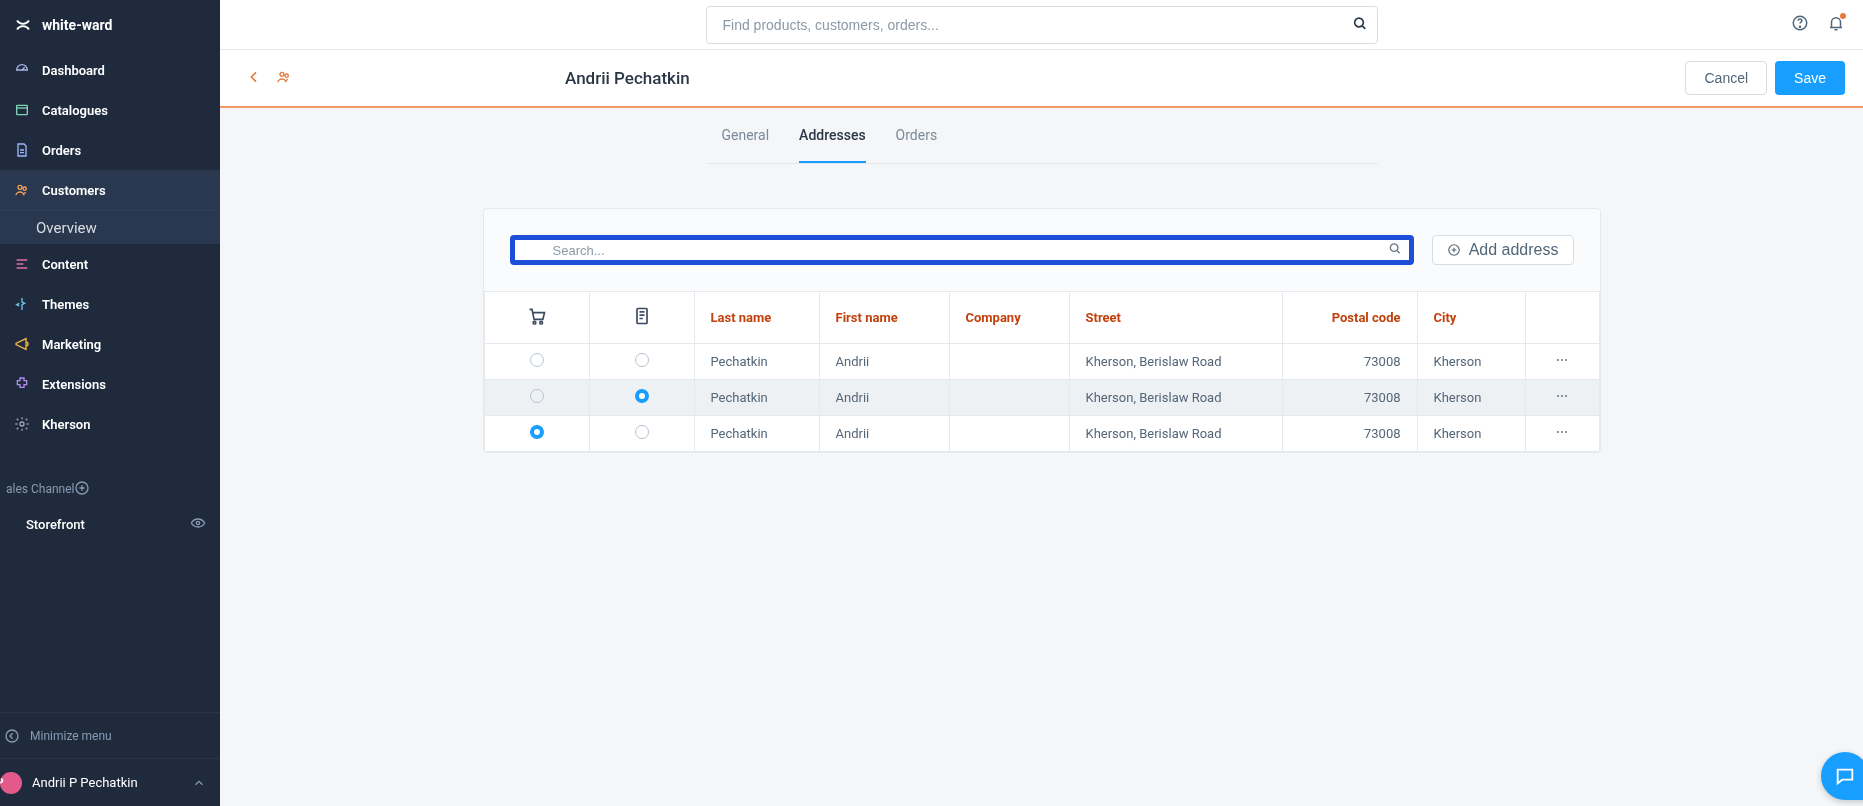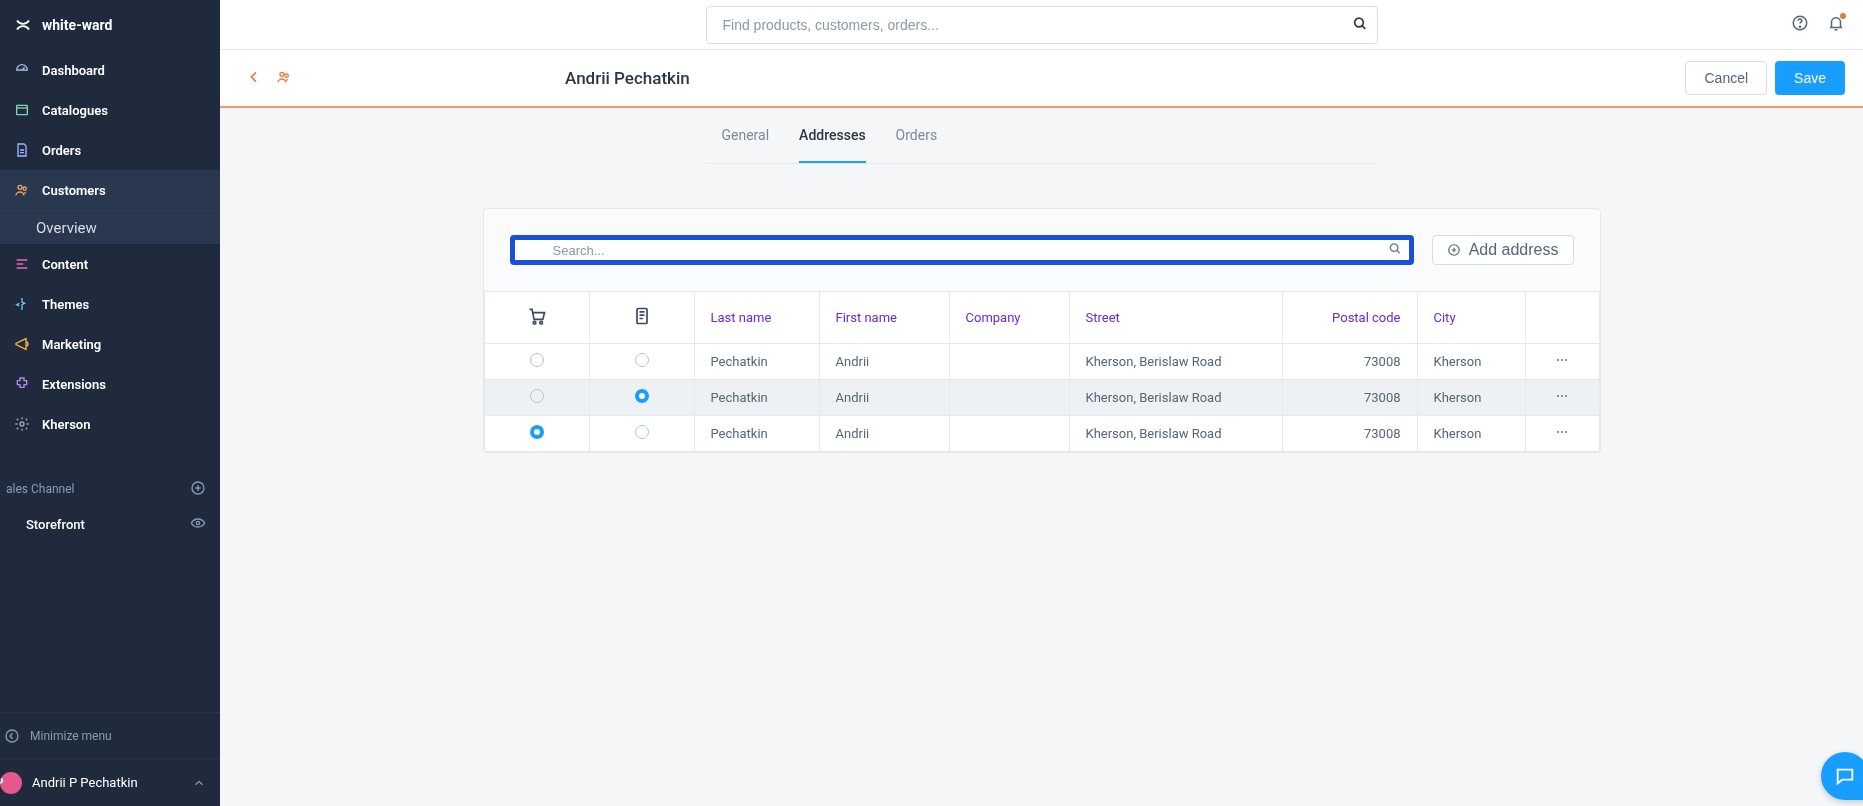--- a/index.html
+++ b/index.html
@@ -61,21 +61,20 @@
     font-size: 15px;
     font-weight: 400;
     color: #d7dde4;
     background: #29384f;
     border-top: 1px solid rgba(255,255,255,0.04);
   }
   .section-heading {
     height: 30px;
     display: flex;
     align-items: center;
-    justify-content: space-between;
     padding: 0 14px 0 6px;
     font-size: 12px;
     color: #889bb4;
     margin-top: 30px;
   }
   .section-heading .plus-icon svg { width: 16px; height: 16px; }
   .sales-channel-item {
     height: 40px;
     display: flex;
     align-items: center;
@@ -312,21 +311,21 @@
     border: 1px solid #e5e9ee;
     padding: 0 16px;
     font-size: 13px;
     text-align: left;
     height: 52px;
   }
   table.grid tbody td {
     height: 36px;
     color: #556677;
   }
-  table.grid th { color: #6d28d9; font-weight: 400; background: #fff; margin-left: 40px; }
+  table.grid th { color: #c2410c; font-weight: 700; background: #fff; margin-left: 40px; }
   table.grid th.center, table.grid td.center { text-align: center; padding: 0; }
   table.grid th.right, table.grid td.right { text-align: right; }
   table.grid tr.highlight td { background: #eef1f4; }
 
   .radio-outline {
     width: 14px; height: 14px;
     border: 1px solid #b7c3d0;
     border-radius: 50%;
     display: inline-block;
   }

